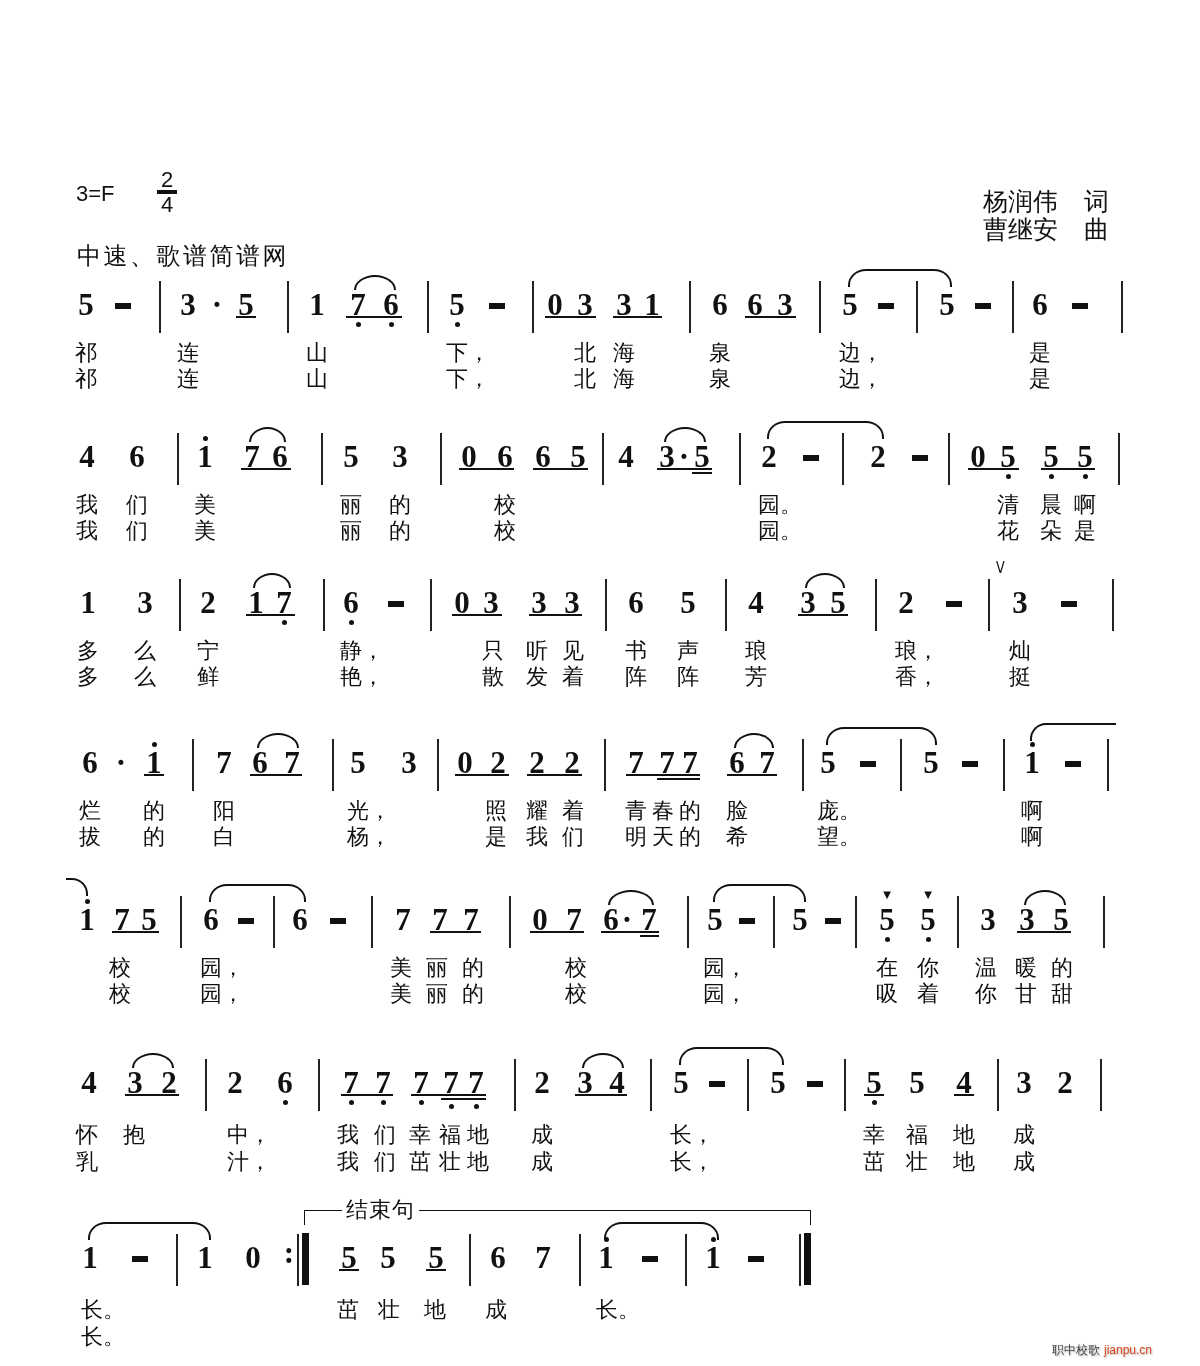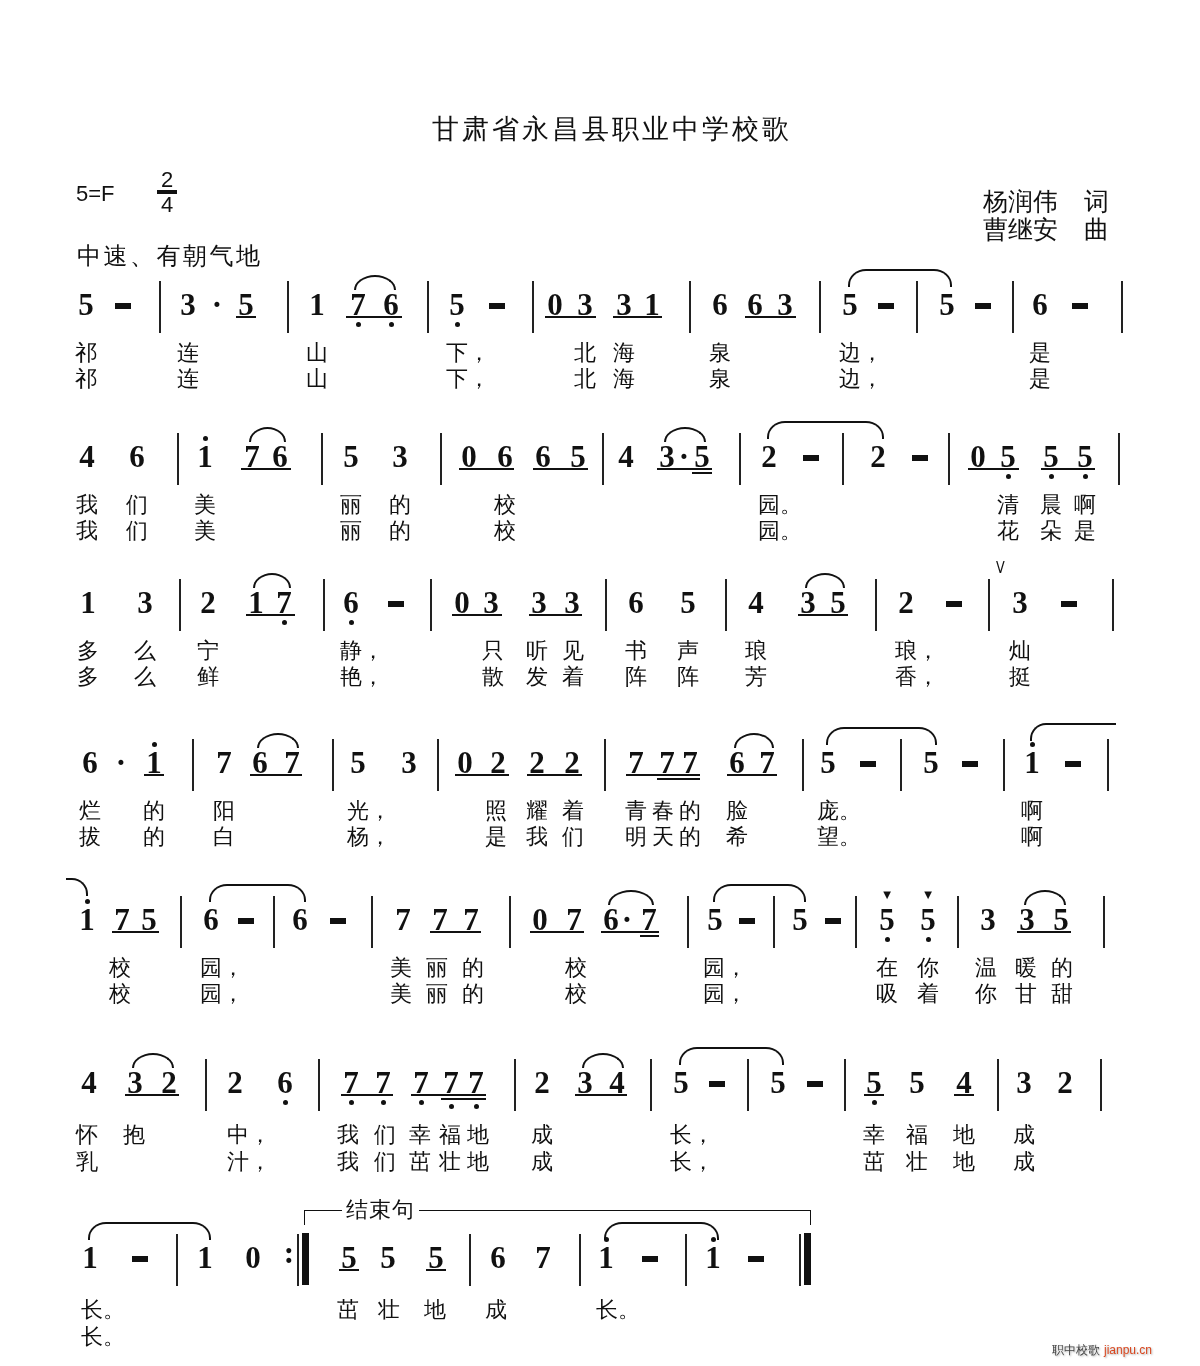--- a/index.html
+++ b/index.html
@@ -41,28 +41,27 @@
 
   .wm{position:absolute;left:1052px;top:1342px;font-family:"Liberation Sans",sans-serif;font-size:12px;line-height:16px;white-space:nowrap;text-shadow:1px 1px 2px #b0b0b0;}
   .wm-site{color:#444444;}
   .wm-domain{color:#d9461e;margin-left:4px;}
 </style>
 </head>
 <body>
 
 <div id="page">
 
-  <div class="subtitle">甘肃省永昌县职业中学校歌</div>
-  <div class="key">5=F</div>
+  <div class="key">3=F</div>
   <div class="ts ts-num">2</div>
   <i class="ts-bar"></i>
   <div class="ts ts-den">4</div>
   <div class="credit" style="top:188px">杨润伟 词</div>
   <div class="credit" style="top:216px">曹继安 曲</div>
-  <div class="tempo">中速、有朝气地</div>
+  <div class="tempo">中速、歌谱简谱网</div>
 
   <div class="ln" style="top:255px">
     <span class="n" style="left:86px">5</span>
     <span class="d" style="left:123px">-</span>
     <i class="b" style="left:160px"></i>
     <span class="n" style="left:188px">3</span>
     <span class="n" style="left:217px">·</span>
     <span class="n" style="left:246px">5</span>
     <i class="u" style="left:236px;width:20px"></i>
     <i class="b" style="left:288px"></i>

